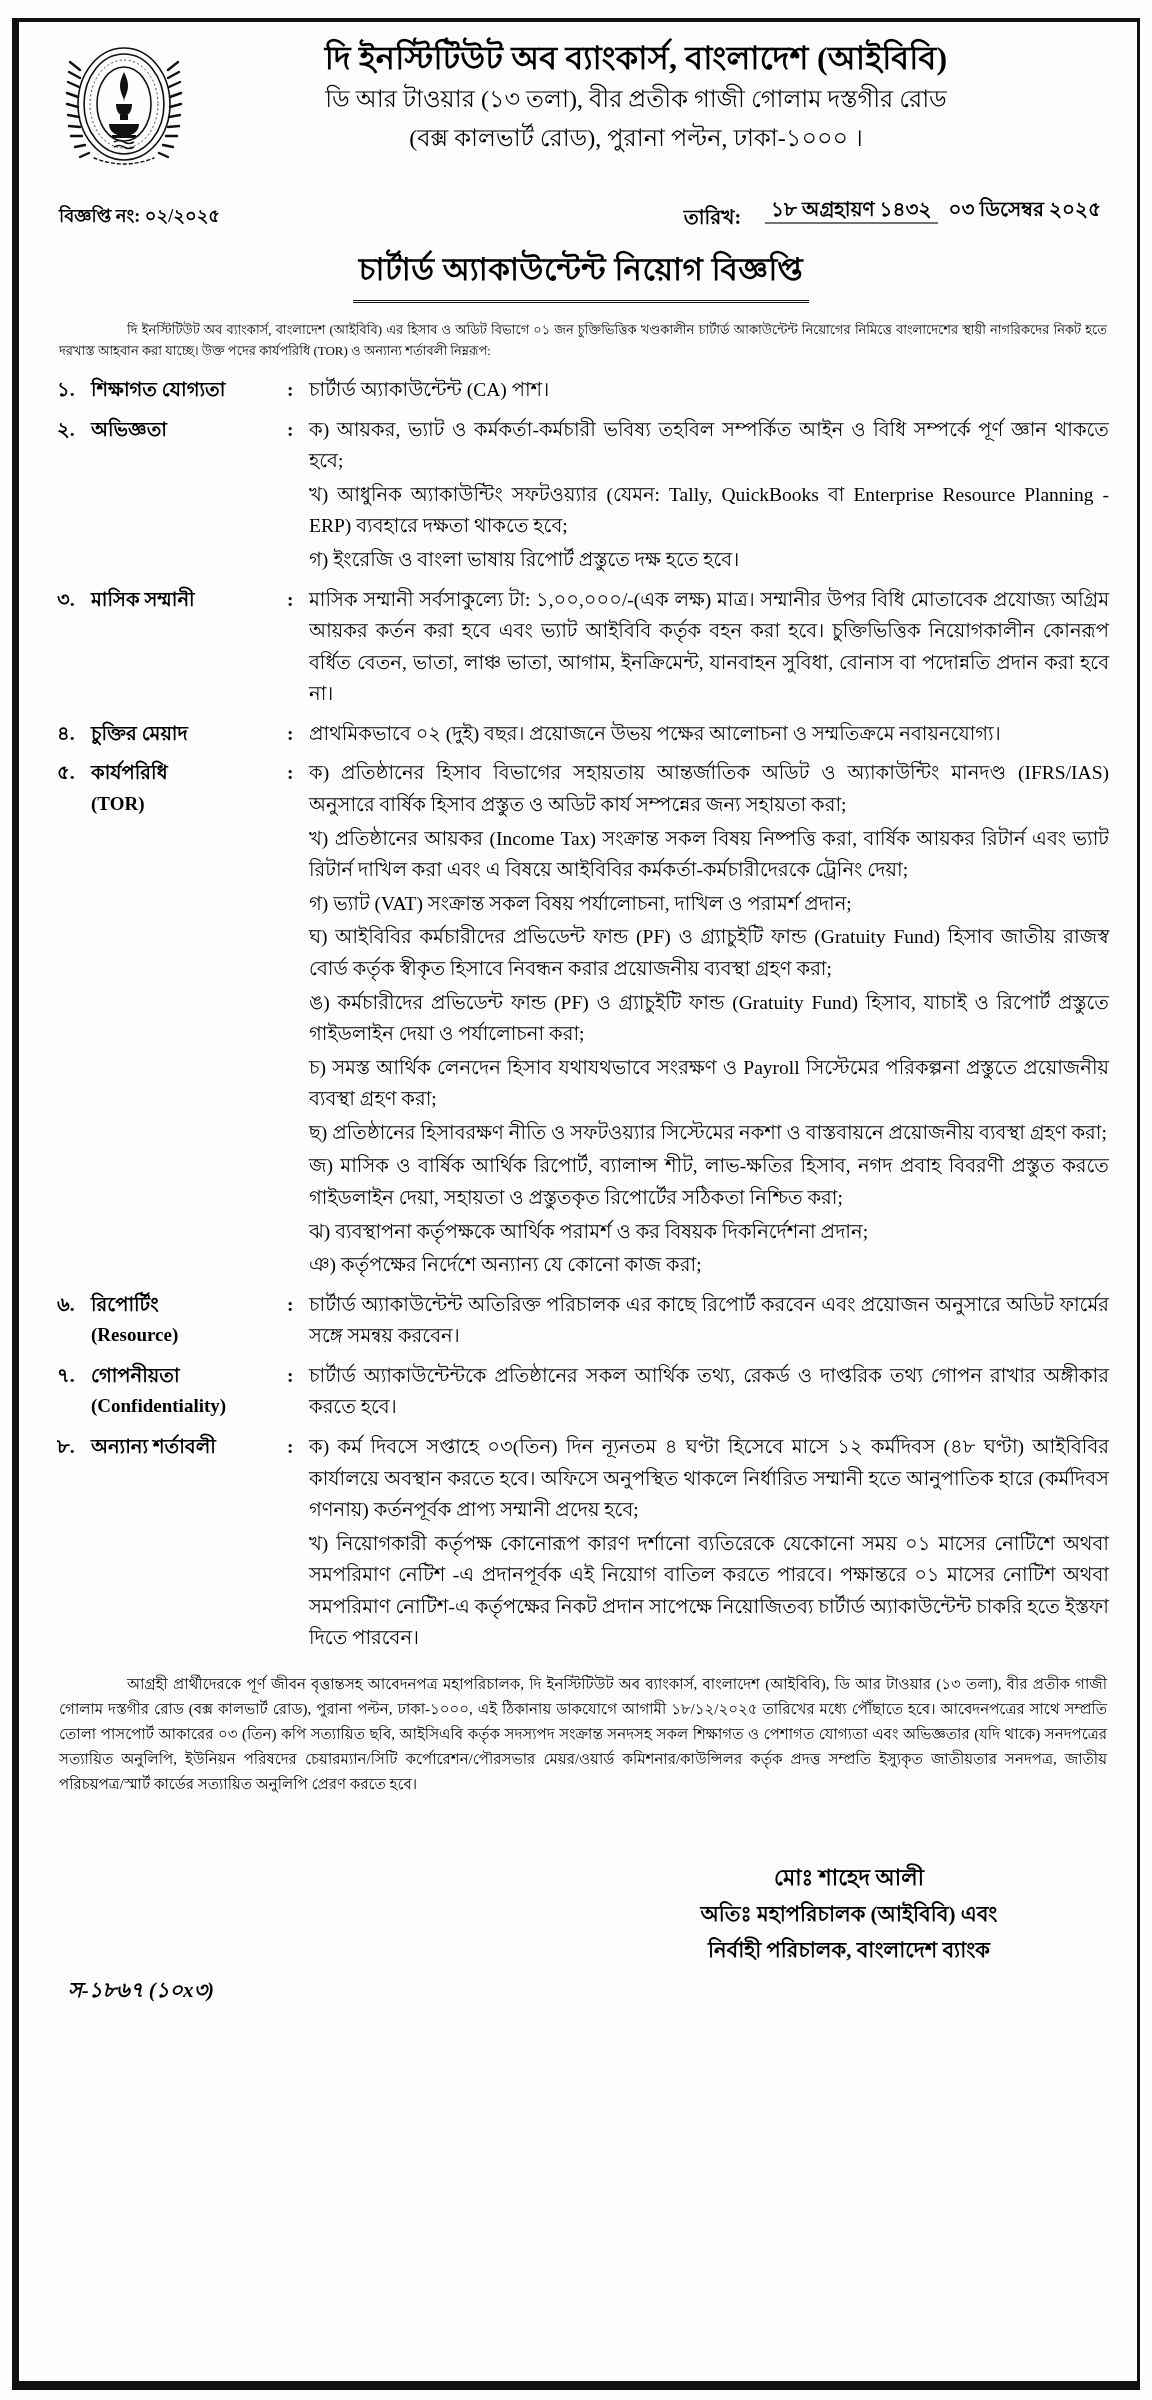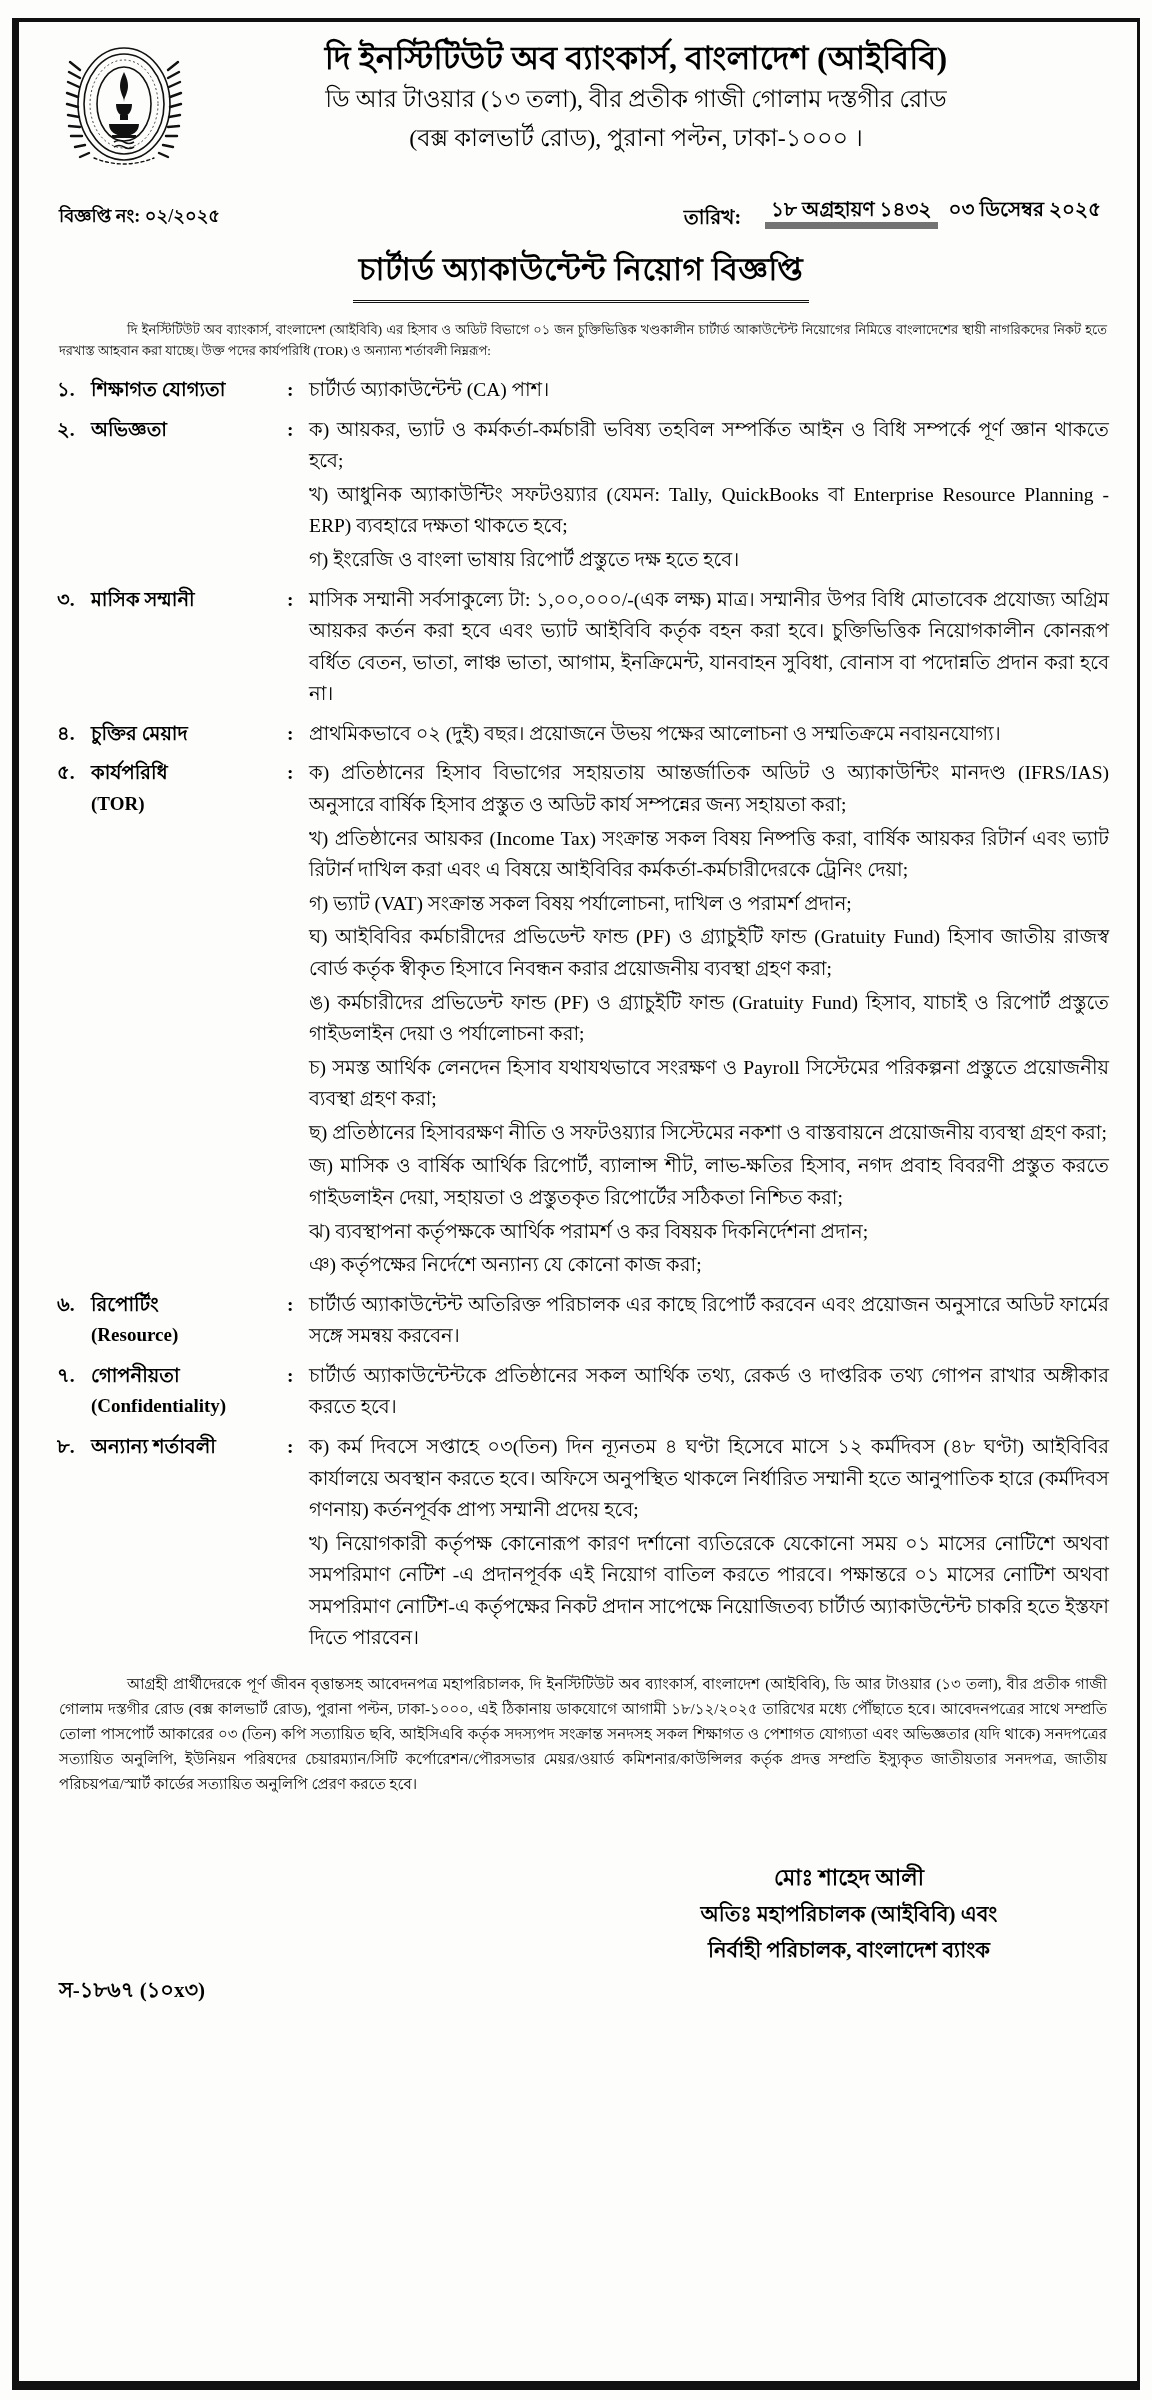--- a/index.html
+++ b/index.html
@@ -89,21 +89,21 @@
   .date-block {
     display: flex;
     align-items: center;
     gap: 24px;
     font-size: 20px;
   }
   .date-label { font-weight: bold; padding-top: 16px; }
   .date-stack { text-align: center; }
   .date-hijri {
     padding: 0 6px 2px 6px;
-    border-bottom: 7px solid #737373;
+    border-bottom: 2px solid #737373;
     font-weight: bold;
   }
   .date-greg {
     padding: 2px 6px 0 6px;
     font-weight: bold;
   }
 
   
   .title-wrap {
     text-align: center;
@@ -192,24 +192,25 @@
     margin-left: auto;
     margin-right: 48px;
     font-size: 21px;
     line-height: 1.72;
   }
   .sig-name { font-weight: bold; font-size: 22px; }
   .sig-role1, .sig-role2 { font-weight: bold; }
 
   .serial {
     position: absolute;
-    left: 10px;
+    left: 19px;
     bottom: 0;
     font-size: 21px;
     font-weight: bold;
+    font-style: italic;
   }
 </style>
 </head>
 <body>
 
 <div class="page">
   <div class="frame">
 
     <div class="header">
       <div class="logo-wrap">

